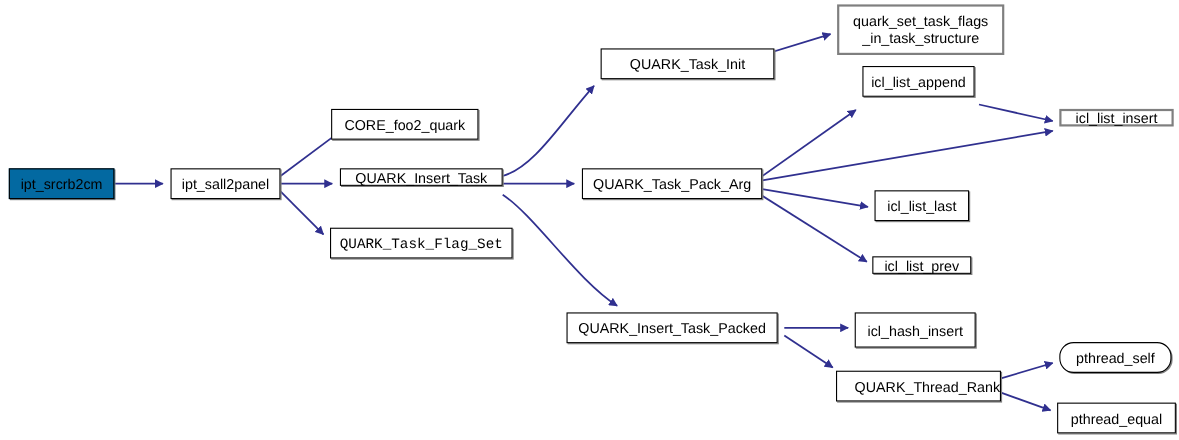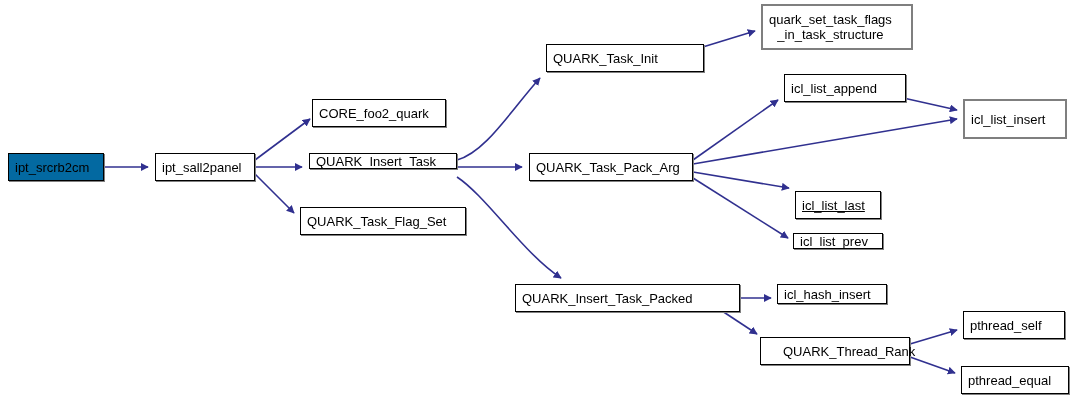--- a/index.html
+++ b/index.html
@@ -24,20 +24,21 @@
     top: 0;
     width: 1072px;
     height: 400px;
     pointer-events: none;
   }
   .node {
     position: absolute;
     box-sizing: border-box;
     display: flex;
     align-items: center;
+    justify-content: center;
     text-align: center;
     background: #ffffff;
     border: 1px solid #000000;
     color: #000000;
     font-family: "Liberation Sans", sans-serif;
     font-size: 13px;
     line-height: 15px;
     letter-spacing: 0px;
     white-space: pre-line;
     z-index: 2;
@@ -90,31 +91,31 @@
         <path d="M713,298 L771,298" fill="none" stroke="#30308f" stroke-width="1.6" marker-end="url(#arrowhead)"></path>
         <path d="M713,305 L757,334" fill="none" stroke="#30308f" stroke-width="1.6" marker-end="url(#arrowhead)"></path>
         <path d="M910,344 L957,330" fill="none" stroke="#30308f" stroke-width="1.6" marker-end="url(#arrowhead)"></path>
         <path d="M910,357 L955,373" fill="none" stroke="#30308f" stroke-width="1.6" marker-end="url(#arrowhead)"></path>
       </g>
   </svg>
 
   <div id="node-group">
       <div class="node current" style="left: 8px; top: 153px; width: 96px; height: 28px;"><span class="label">ipt_srcrb2cm</span></div>
       <div class="node shadow" style="left: 155px; top: 153px; width: 100px; height: 28px;"><span class="label">ipt_sall2panel</span></div>
-      <div class="node shadow" style="left: 312px; top: 99px; width: 134px; height: 28px;"><span class="label">CORE_foo2_quark</span></div>
+      <div class="node shadow" style="left: 301px; top: 99px; width: 134px; height: 28px;"><span class="label">CORE_foo2_quark</span></div>
       <div class="node shadow" style="left: 309px; top: 153px; width: 148px; height: 16px;"><span class="label">QUARK_Insert_Task</span></div>
-      <div class="node shadow" style="left: 300px; top: 207px; width: 166px; height: 28px;"><span class="label">QUARK_Task_Flag_Set</span></div>
+      <div class="node shadow" style="left: 300px; top: 207px; width: 166px; height: 28px; font-family: Liberation Mono, monospace;"><span class="label">QUARK_Task_Flag_Set</span></div>
       <div class="node shadow" style="left: 546px; top: 44px; width: 158px; height: 28px;"><span class="label">QUARK_Task_Init</span></div>
       <div class="node shadow" style="left: 529px; top: 153px; width: 164px; height: 28px;"><span class="label">QUARK_Task_Pack_Arg</span></div>
       <div class="node thick" style="left: 761px; top: 4px; width: 152px; height: 46px;"><span class="label">quark_set_task_flags
 _in_task_structure</span></div>
-      <div class="node shadow" style="left: 784px; top: 74px; width: 122px; height: 28px;"><span class="label">icl_list_append</span></div>
-      <div class="node thick" style="left: 963px; top: 99px; width: 104px; height: 40px;"><span class="label">icl_list_insert</span></div>
-      <div class="node shadow" style="left: 795px; top: 191px; width: 86px; height: 28px; text-decoration: underline;"><span class="label">icl_list_last</span></div>
+      <div class="node shadow" style="left: 784px; top: 60px; width: 102px; height: 28px;"><span class="label">icl_list_append</span></div>
+      <div class="node thick" style="left: 963px; top: 99px; width: 104px; height: 16px;"><span class="label">icl_list_insert</span></div>
+      <div class="node shadow" style="left: 795px; top: 173px; width: 86px; height: 28px;"><span class="label">icl_list_last</span></div>
       <div class="node shadow" style="left: 793px; top: 233px; width: 90px; height: 16px;"><span class="label">icl_list_prev</span></div>
-      <div class="node shadow" style="left: 515px; top: 284px; width: 225px; height: 28px;"><span class="label">QUARK_Insert_Task_Packed</span></div>
-      <div class="node shadow" style="left: 777px; top: 284px; width: 110px; height: 20px;"><span class="label">icl_hash_insert</span></div>
+      <div class="node shadow" style="left: 515px; top: 284px; width: 192px; height: 28px;"><span class="label">QUARK_Insert_Task_Packed</span></div>
+      <div class="node shadow" style="left: 777px; top: 284px; width: 110px; height: 32px;"><span class="label">icl_hash_insert</span></div>
       <div class="node shadow" style="left: 760px; top: 337px; width: 150px; height: 28px; padding-left: 16px;"><span class="label">QUARK_Thread_Rank</span></div>
-      <div class="node shadow" style="left: 963px; top: 311px; width: 102px; height: 28px;"><span class="label">pthread_self</span></div>
+      <div class="node shadow" style="left: 963px; top: 311px; width: 102px; height: 28px; border-radius: 13px;"><span class="label">pthread_self</span></div>
       <div class="node shadow" style="left: 961px; top: 366px; width: 108px; height: 28px;"><span class="label">pthread_equal</span></div>
     </div>
 
 </div>
 
 </body></html>

